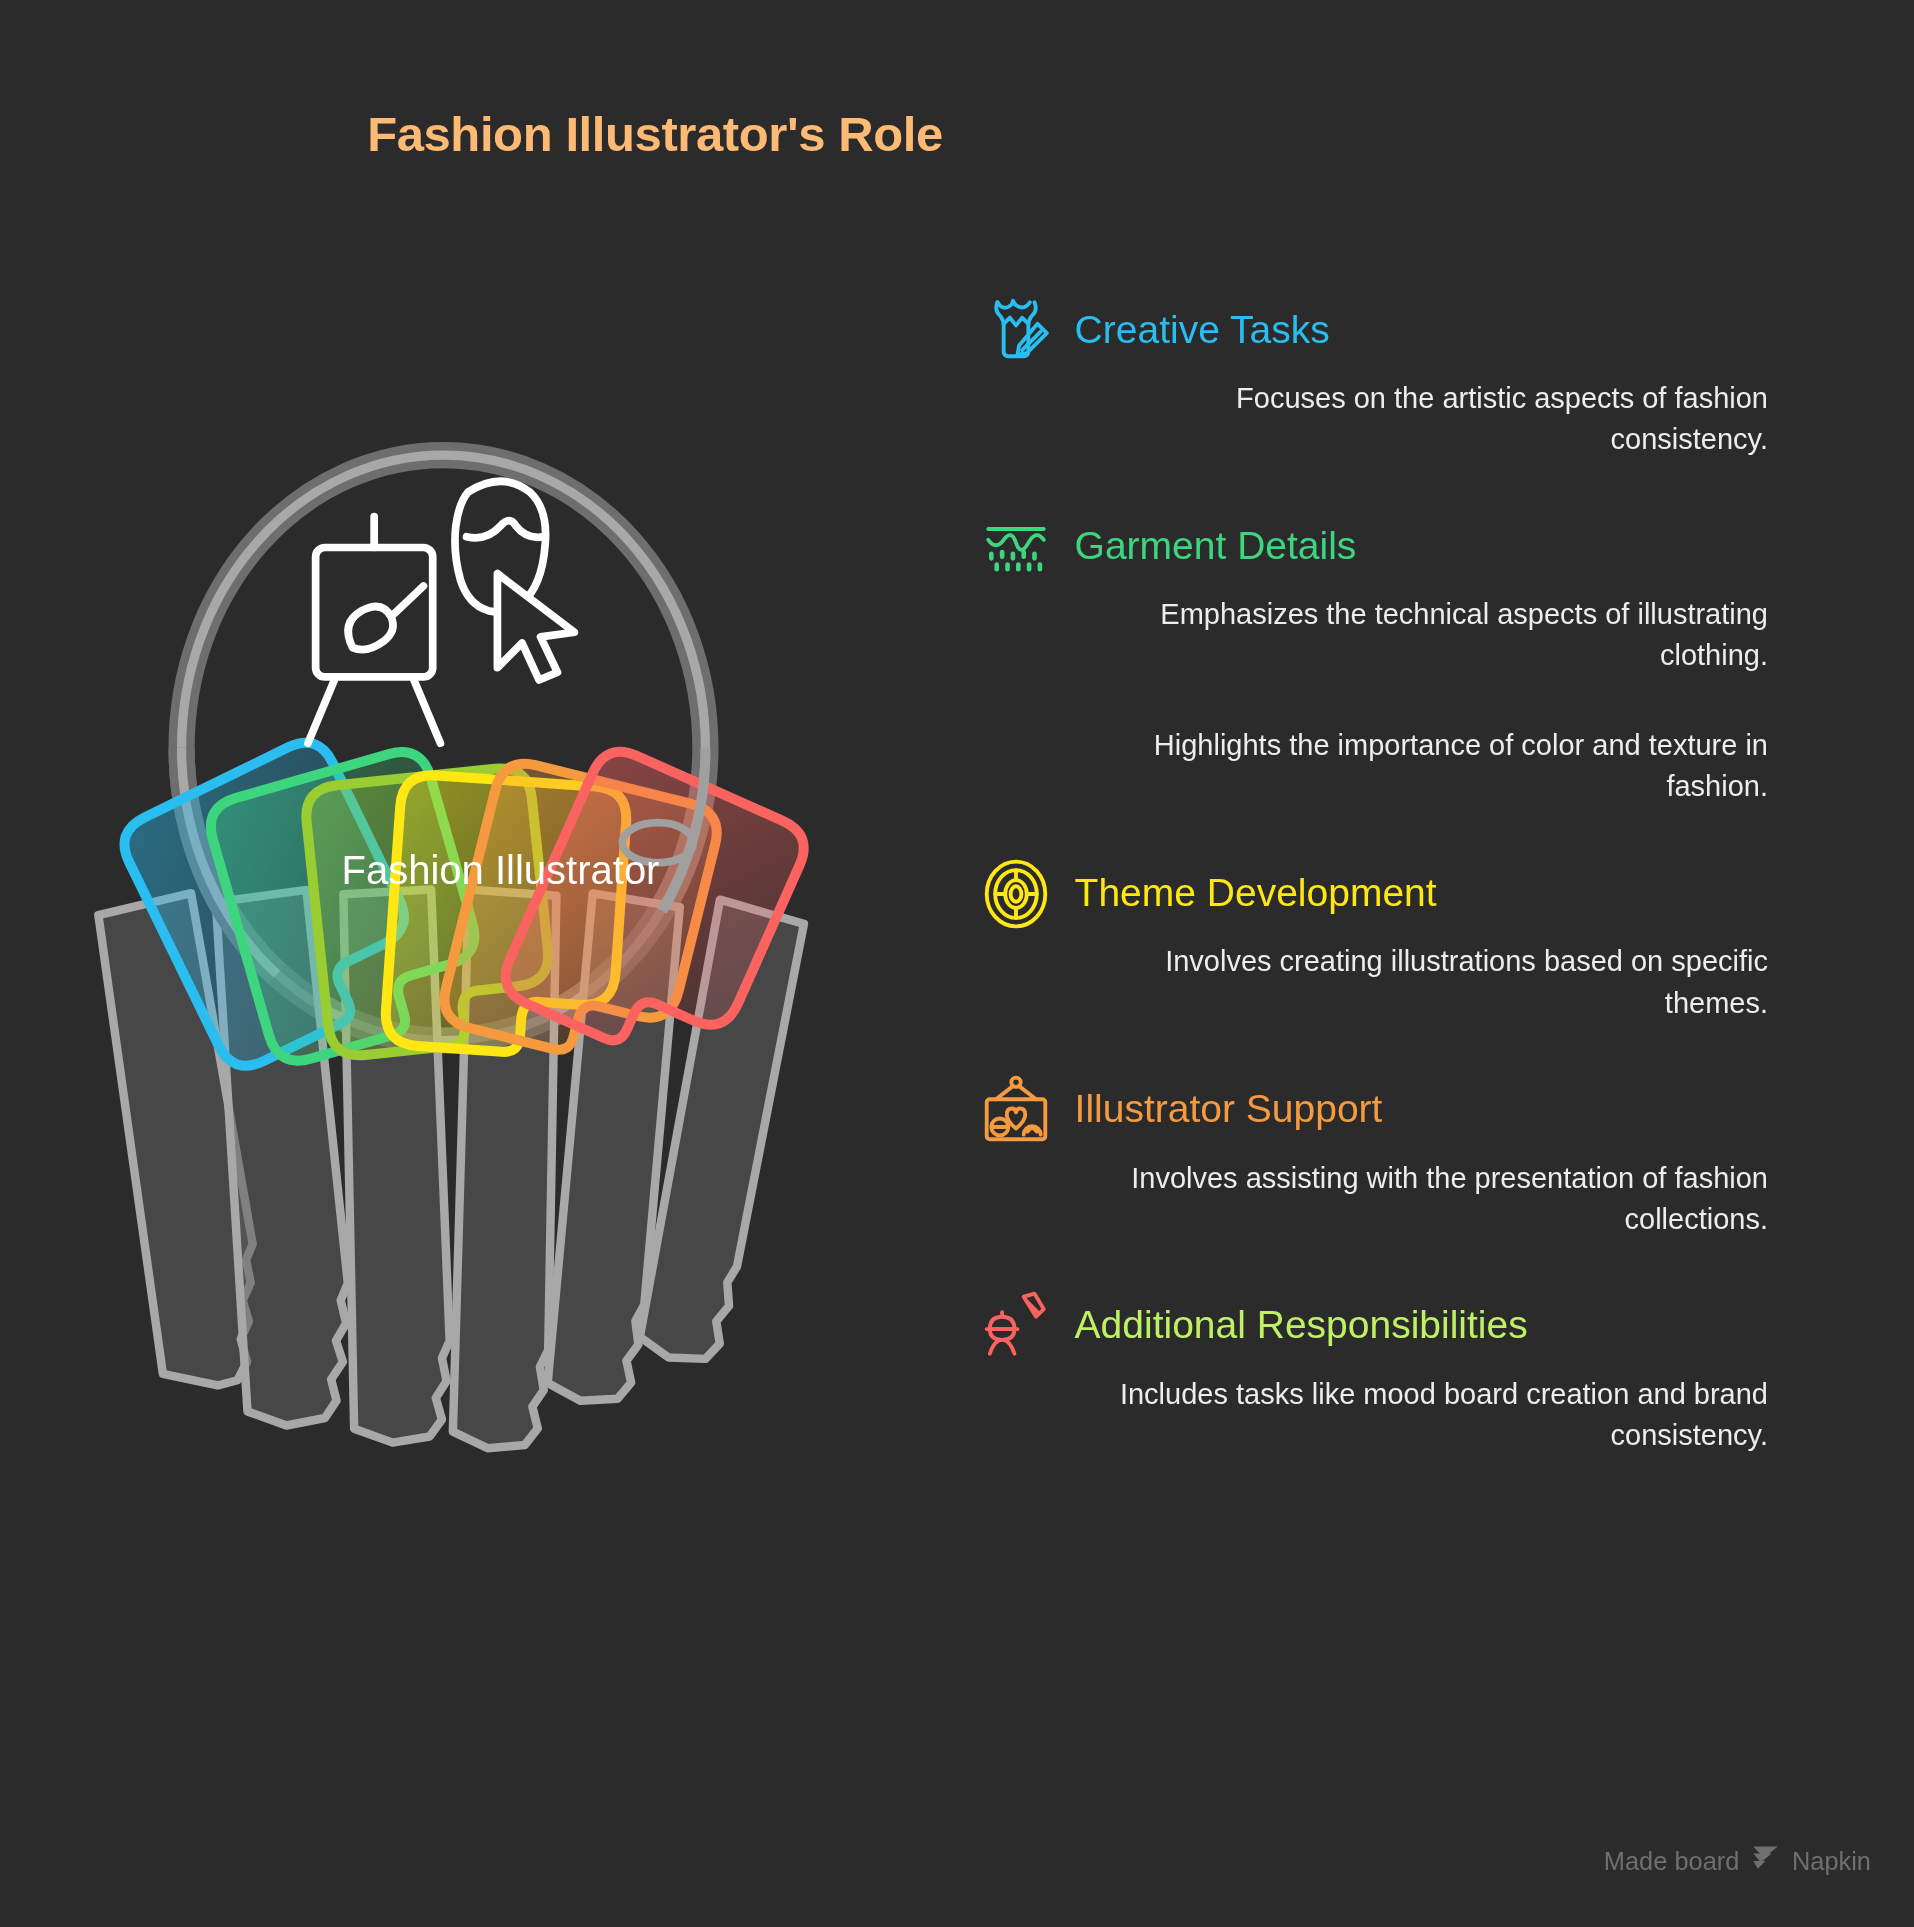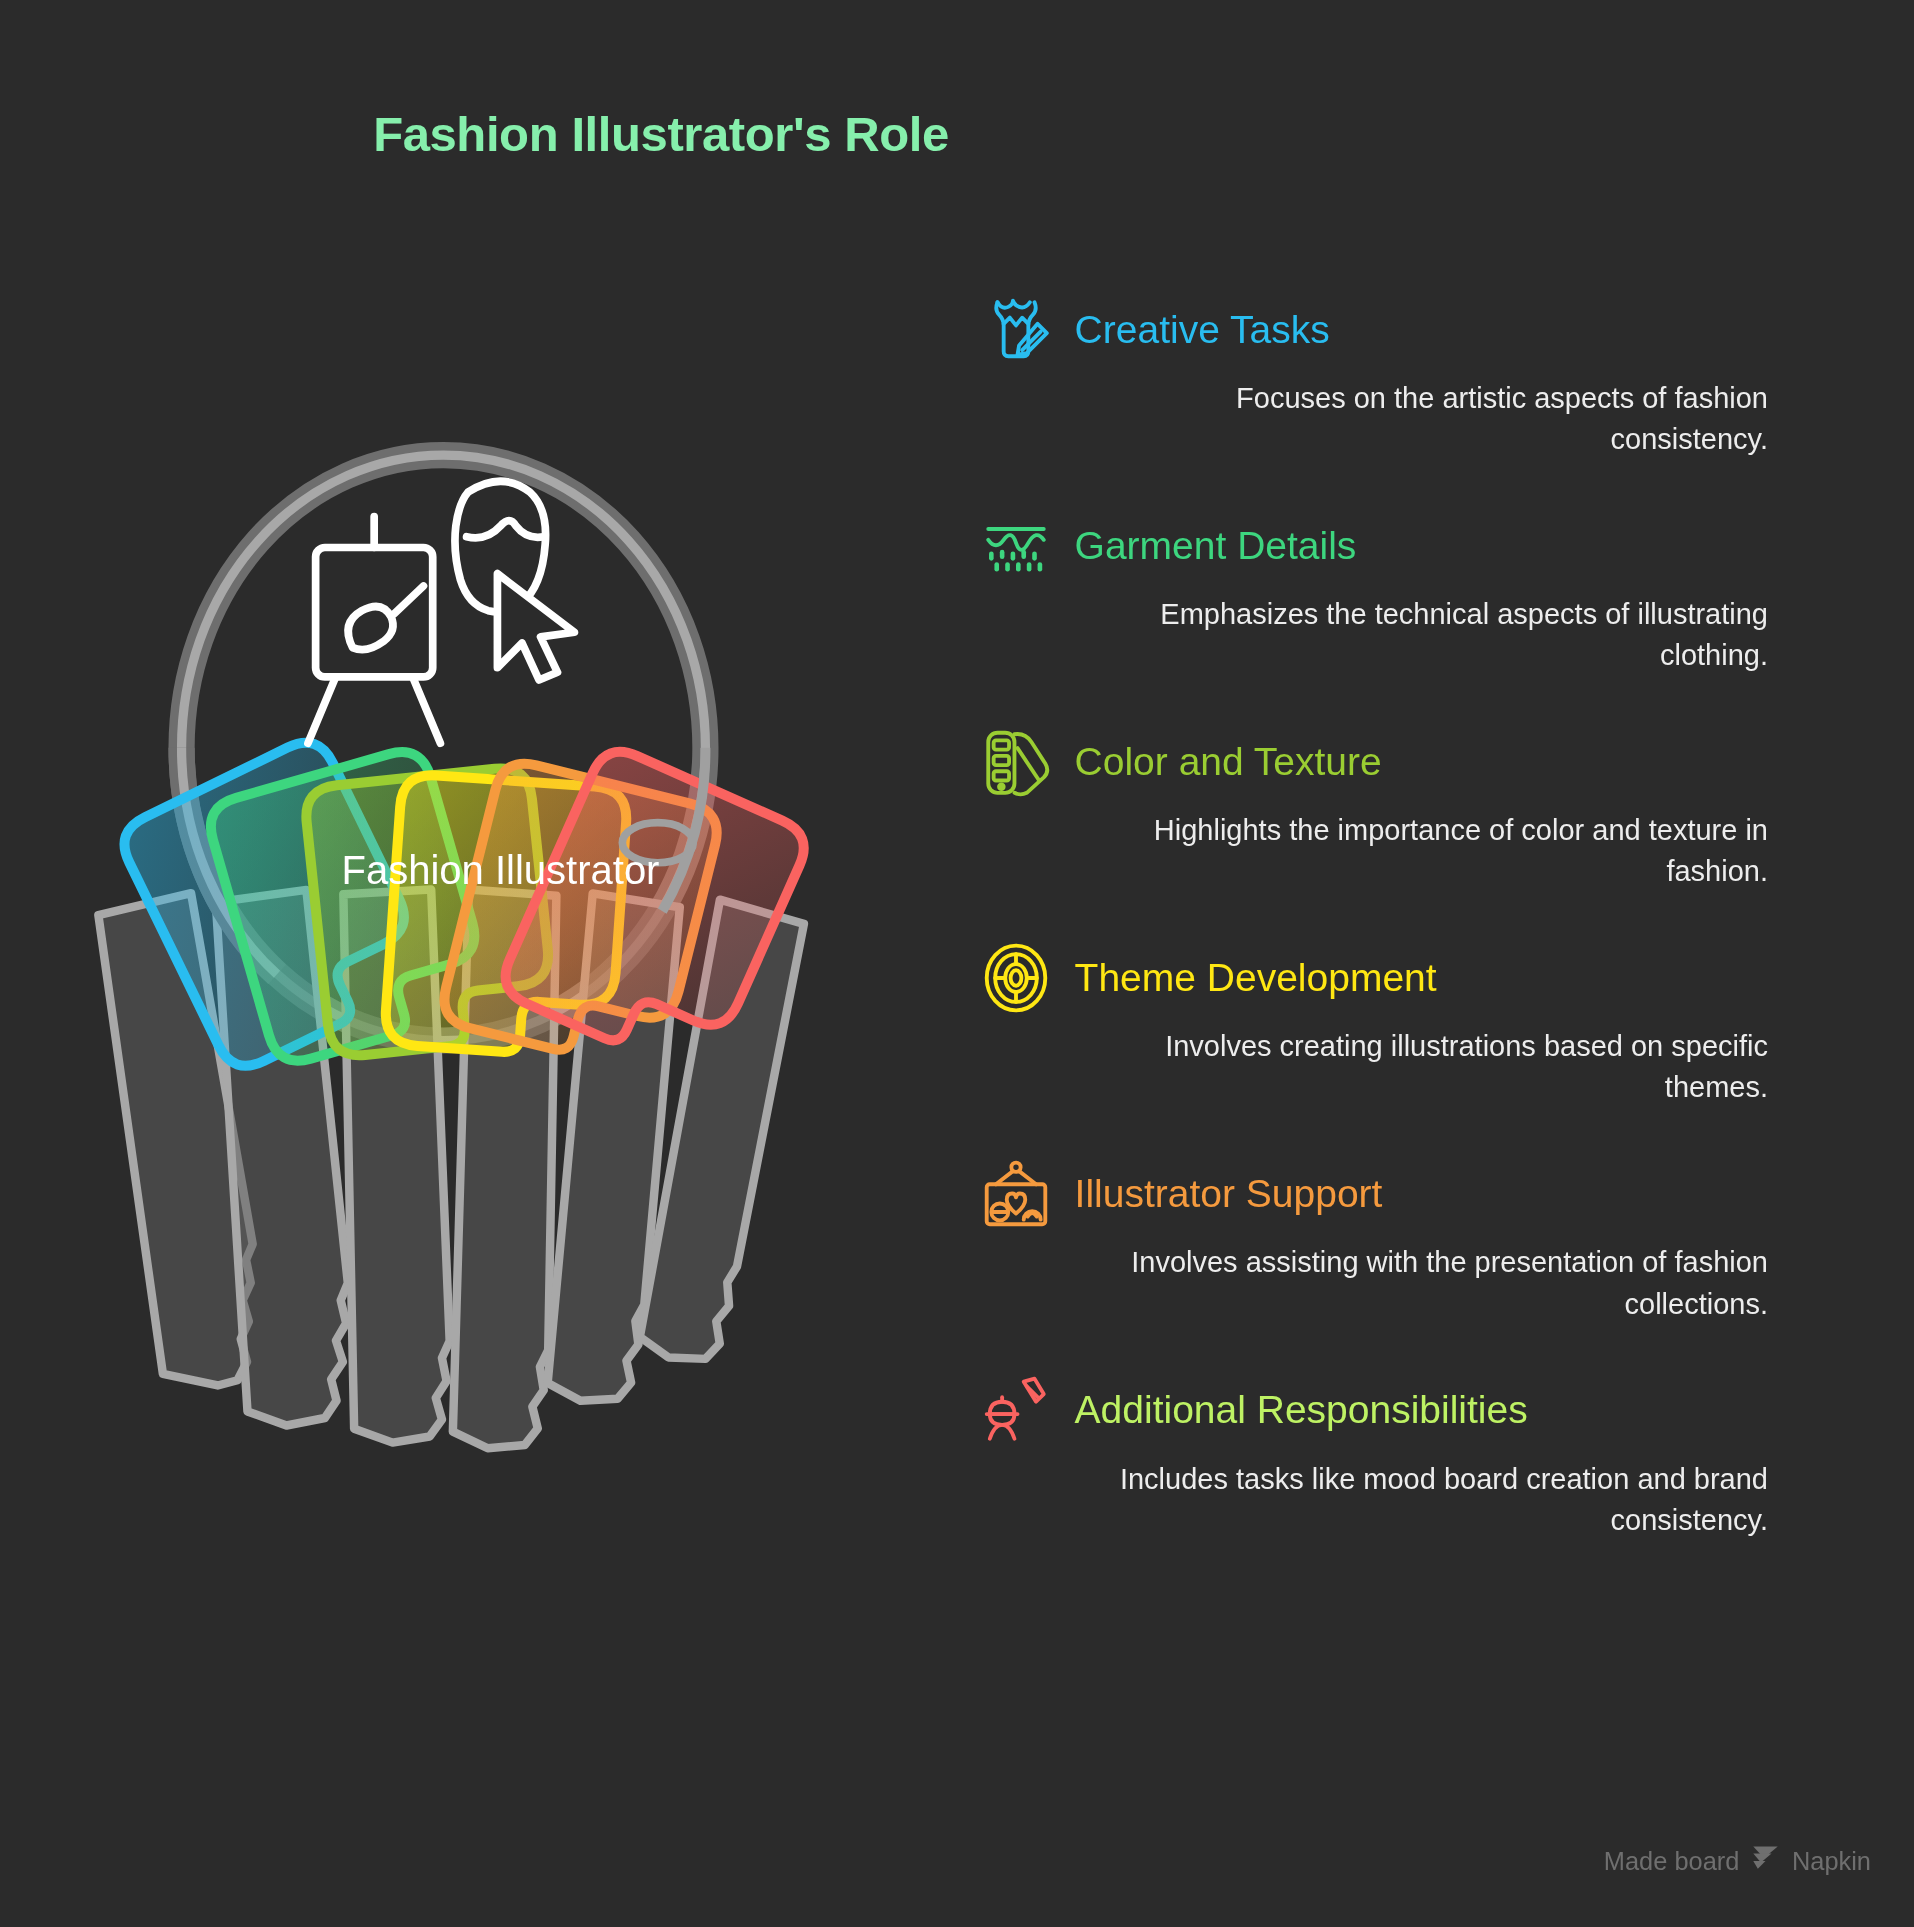--- a/index.html
+++ b/index.html
@@ -26,22 +26,21 @@
   
   .title {
     position: absolute;
     top: 106px;
     left: 0;
     width: 1310px;
     text-align: center;
     font-size: 49px;
     font-weight: bold;
     letter-spacing: -0.4px;
-    color: #86efac;
-    padding-left: 6px;
+    color: #fdba74;
   }
 
   
   .illustration {
     position: absolute;
     left: 46px;
     top: 401px;
     width: 909px;
     height: 1202px;
   }
@@ -257,34 +256,20 @@
               <line x1="79" y1="72" x2="79" y2="78"></line>
             </g>
           </svg>
         </span>
         <span class="item-title" style="color: rgb(61, 214, 127);">Garment Details</span>
       </div>
       <div class="item-desc">Emphasizes the technical aspects of illustrating clothing.</div>
     </div>
 
     <div class="item">
-      <div class="item-head">
-        <span class="item-icon">
-          <svg width="74" height="74" viewBox="0 0 96 96" fill="none" stroke="#9ACD32" stroke-width="5" stroke-linecap="round" stroke-linejoin="round">
-            <rect x="12" y="10" width="34" height="78" rx="12"></rect>
-            <rect x="19" y="20" width="20" height="12" rx="3"></rect>
-            <rect x="19" y="40" width="20" height="12" rx="3"></rect>
-            <rect x="19" y="60" width="20" height="12" rx="3"></rect>
-            <circle cx="29" cy="80" r="3" fill="#9ACD32"></circle>
-            <path d="M 46 12 q 14 -2 22 10 l 18 28 q 6 10 -2 18 L 62 88 q -8 4 -16 0"></path>
-            <line x1="50" y1="30" x2="78" y2="72"></line>
-          </svg>
-        </span>
-        <span class="item-title" style="color: rgb(154, 205, 50);">Color and Texture</span>
-      </div>
       <div class="item-desc">Highlights the importance of color and texture in fashion.</div>
     </div>
 
     <div class="item">
       <div class="item-head">
         <span class="item-icon">
           <svg width="74" height="74" viewBox="0 0 96 96" fill="none" stroke="#FFE713" stroke-width="5" stroke-linecap="round" stroke-linejoin="round">
             <ellipse cx="48" cy="48" rx="38" ry="42"></ellipse>
             <ellipse cx="48" cy="48" rx="27" ry="31"></ellipse>
             <ellipse cx="48" cy="48" rx="14" ry="18"></ellipse>

